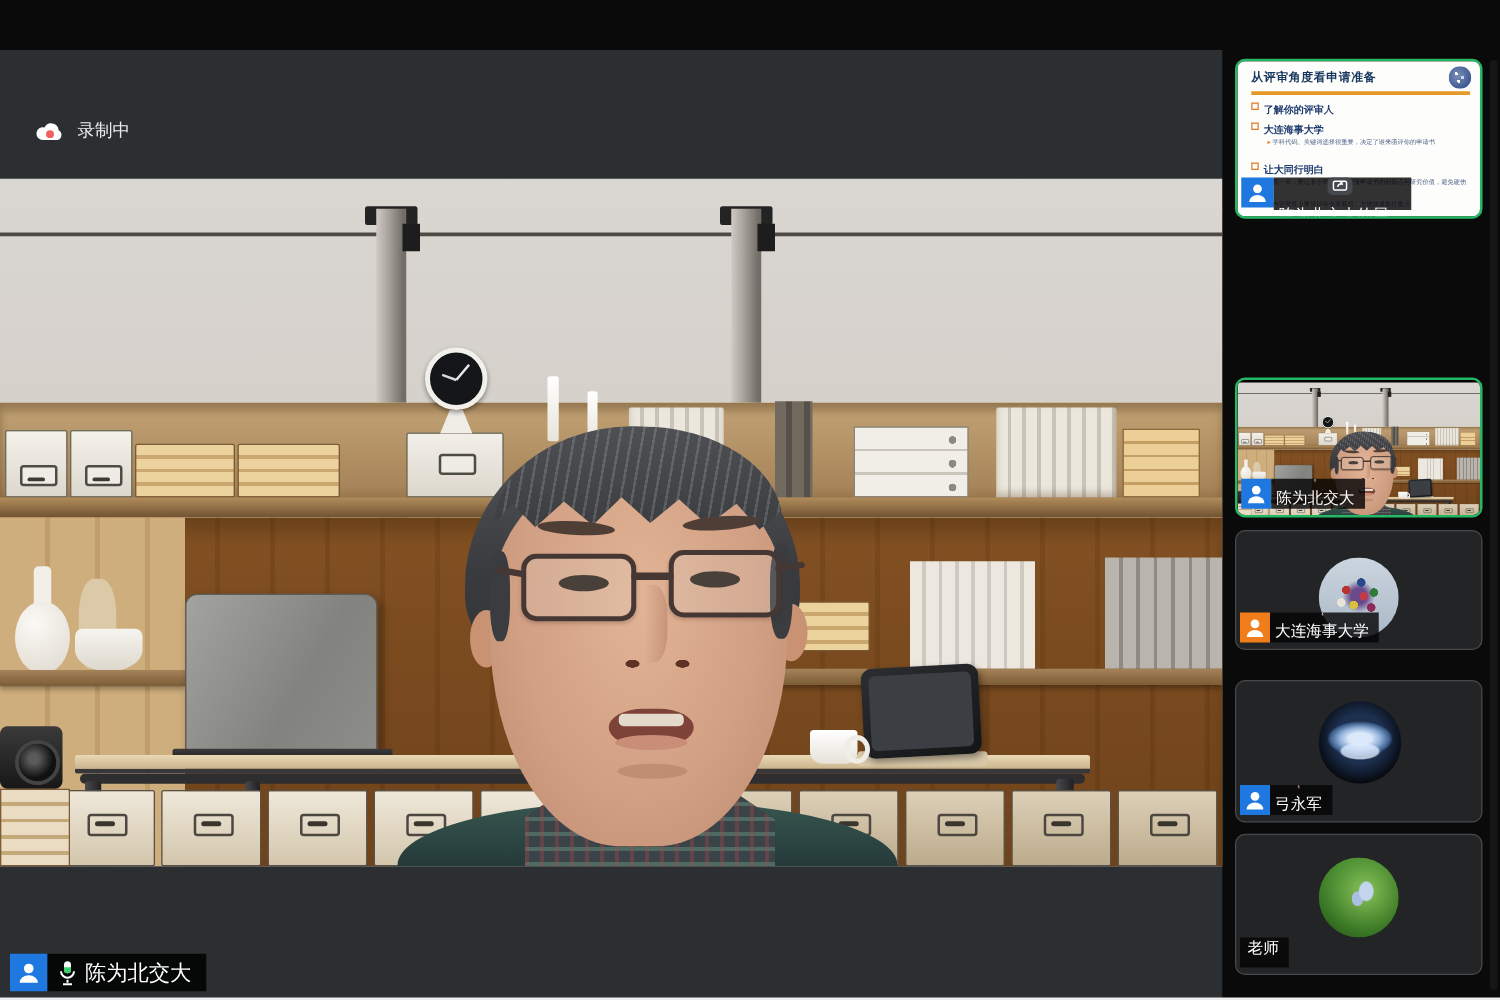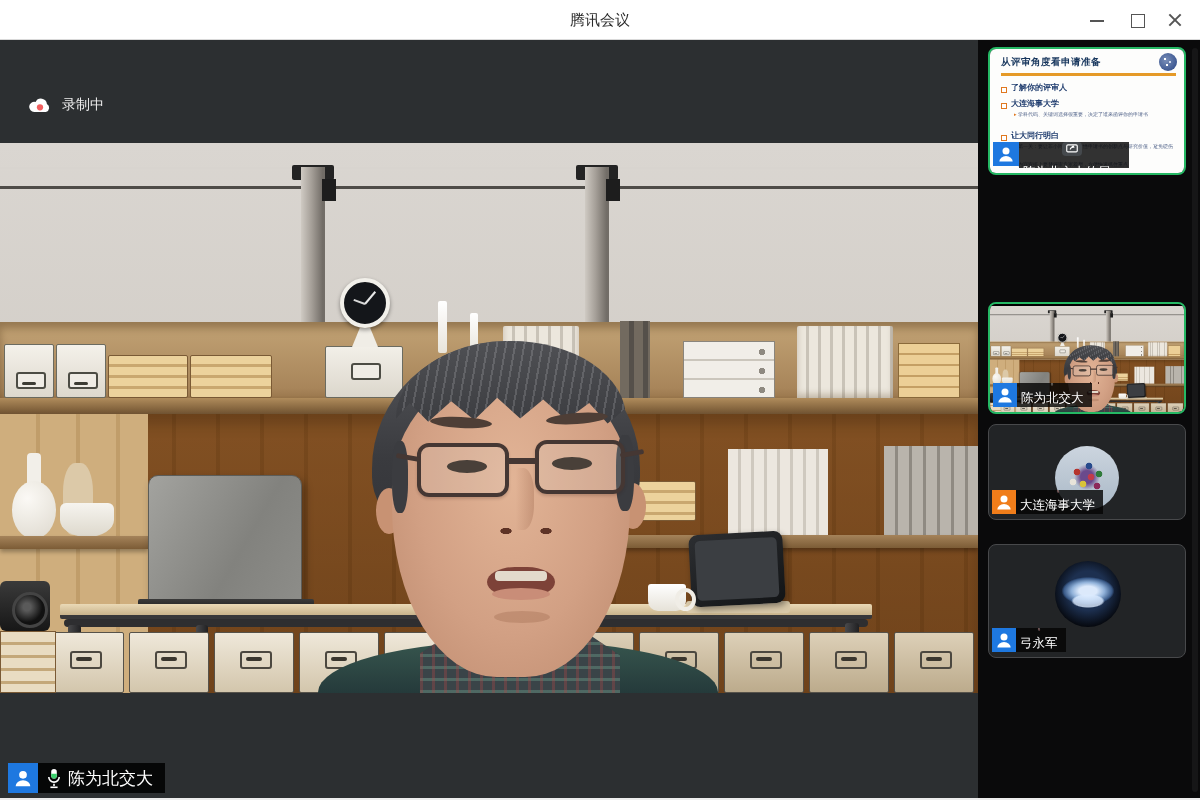--- a/index.html
+++ b/index.html
@@ -234,21 +234,21 @@
 
   
   .slide { position:absolute; inset:0; background:#fdfdfc; color:#17365d; }
   .slide-title { position:absolute; left:11px; top:7px; font-size:9.5px; font-weight:bold; letter-spacing:.5px; }
   .slide-logo { position:absolute; right:7px; top:4px; width:18px; height:18px; border-radius:50%;
                 background:radial-gradient(circle 2px at 6px 6px,#fff 60%,transparent 70%),
                            radial-gradient(circle 2px at 11px 9px,#cfd8ea 60%,transparent 70%),
                            radial-gradient(circle 2px at 8px 12px,#fff 60%,transparent 70%),
                            radial-gradient(circle at 40% 40%,#7a8fb8,#3a5590 75%); }
   .slide-rule { position:absolute; left:11px; right:8px; top:24px; height:2.5px; background:#e59a28; }
-  .srow { position:absolute; left:11px; display:flex; align-items:flex-end; gap:4px; font-size:8px; font-weight:bold; color:#1f3c6e; white-space:nowrap; }
+  .srow { position:absolute; left:11px; display:flex; align-items:flex-start; gap:4px; font-size:8px; font-weight:bold; color:#1f3c6e; white-space:nowrap; }
   .srow .mk { width:6px; height:6px; border:1.5px solid #e07820; background:#fff; flex:0 0 6px; }
   .ssub { position:absolute; left:24px; width:162px; font-size:5px; line-height:1.3; color:#52648a;
           filter:blur(.3px); }
   .ssub::before { content:"▸ "; color:#e07820; }
   #sb1 { top:33px; } #sb2 { top:49px; } #ss2 { top:62px; } #sb3 { top:81px; } #ss3a { top:94px; } #ss3b { top:112px; }
 
   
   #sb-track { position:absolute; right:2px; top:8px; width:6px; height:744px; background:rgba(255,255,255,.05); border-radius:3px; }
 
   #win-bottom { position:absolute; left:0; bottom:0; width:1200px; height:2px; background:#ededed; }
@@ -266,26 +266,20 @@
         <rect x="6.5" y="1" width="7" height="12" rx="3.5" fill="#fff"></rect>
       <path d="M3.5 11a6.5 6.5 0 0 0 13 0" fill="none" stroke="#fff" stroke-width="2"></path>
       <line x1="10" y1="19.5" x2="10" y2="22.5" stroke="#fff" stroke-width="2"></line>
       <line x1="5.5" y1="24" x2="14.5" y2="24" stroke="#fff" stroke-width="2"></line>
       </g>
   </defs>
 </svg>
 
 <div id="window">
 
-  <div id="titlebar">
-    <div id="win-title">腾讯会议</div>
-    <div class="wc" id="wc-min"></div>
-    <div class="wc" id="wc-max"></div>
-    <div class="wc" id="wc-close"></div>
-  </div>
 
   <div id="main-area">
 
     <div id="rec">
       <svg width="24" height="17" viewBox="0 0 26 18">
         <path d="M7 16a5.5 5.5 0 1 1 1.2-10.8A6.5 6.5 0 0 1 20.5 7.5A4.6 4.6 0 0 1 19.5 16z" fill="#fff"></path>
         <circle cx="13" cy="11" r="3.4" fill="#f25f5f"></circle>
       </svg>
       <span id="rec-text">录制中</span>
     </div>
@@ -580,18 +574,26 @@
         <div class="bar">
           <svg width="14" height="19" viewBox="0 0 20 26">
             <use href="#g-mic"></use>
               <line x1="3" y1="2" x2="17" y2="24" stroke="#e23b3b" stroke-width="2.5"></line>
           </svg>
           <span class="nm">弓永军</span>
         </div>
       </div>
     </div>
 
+    <div class="thumb nohl" id="t6">
+      <div class="avatar"></div>
+      <div class="ttag">
+        <div class="bar">
+          <span class="nm">老师</span>
+        </div>
+      </div>
+    </div>
 
     <div id="sb-track"></div>
   </div>
 
   <div id="win-bottom"></div>
 </div>
 
 </body></html>

